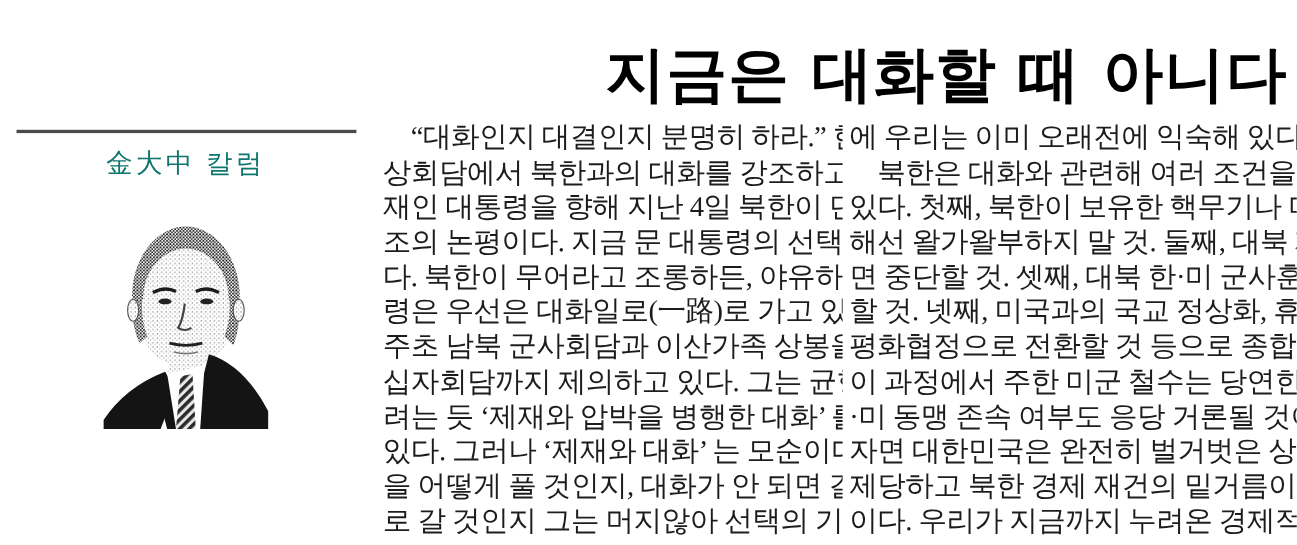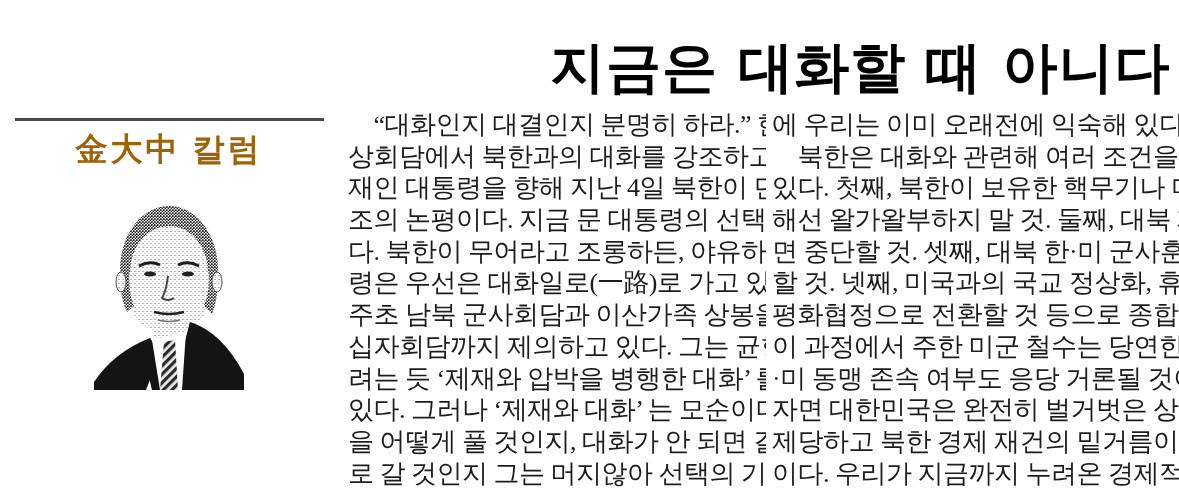--- a/index.html
+++ b/index.html
@@ -40,25 +40,25 @@
   }
   .sidebar-rule {
     width: 309px;
     height: 3px;
     background: #4a4a4a;
     margin: 0 auto;
   }
   .sidebar-title {
     margin-top: 11px;
     font-family: "Liberation Sans", "DejaVu Sans", sans-serif;
-    font-weight: 700;
-    font-size: 32px;
+    font-weight: 400;
+    font-size: 24px;
     line-height: 34px;
     letter-spacing: 3px;
-    color: #a16207;
+    color: #0f766e;
     white-space: nowrap;
   }
   .portrait-wrap {
     margin-top: 28px;
     height: 196px;
   }
   .sidebar-caption {
     margin-top: 26px;
     font-family: "Liberation Serif", "DejaVu Serif", serif;
     font-size: 23px;

